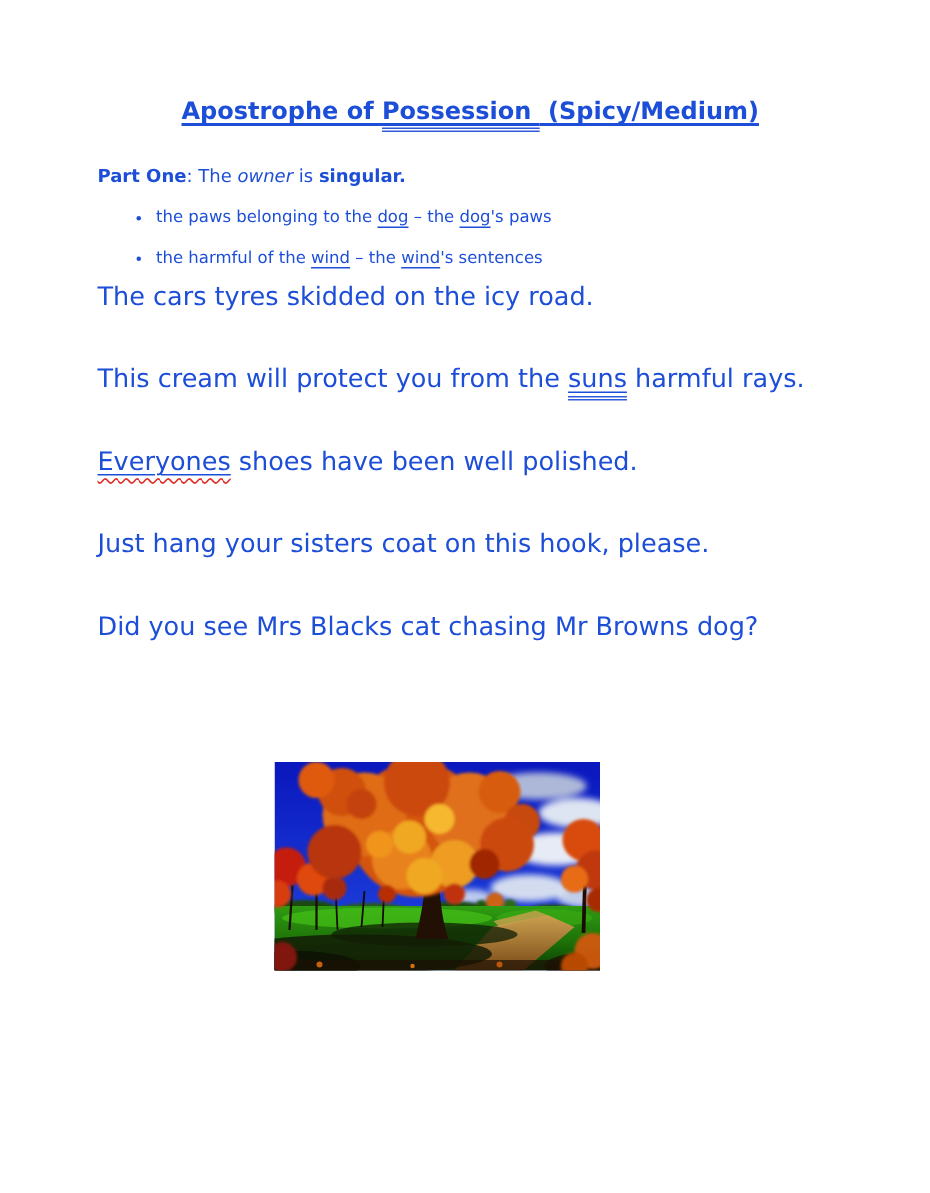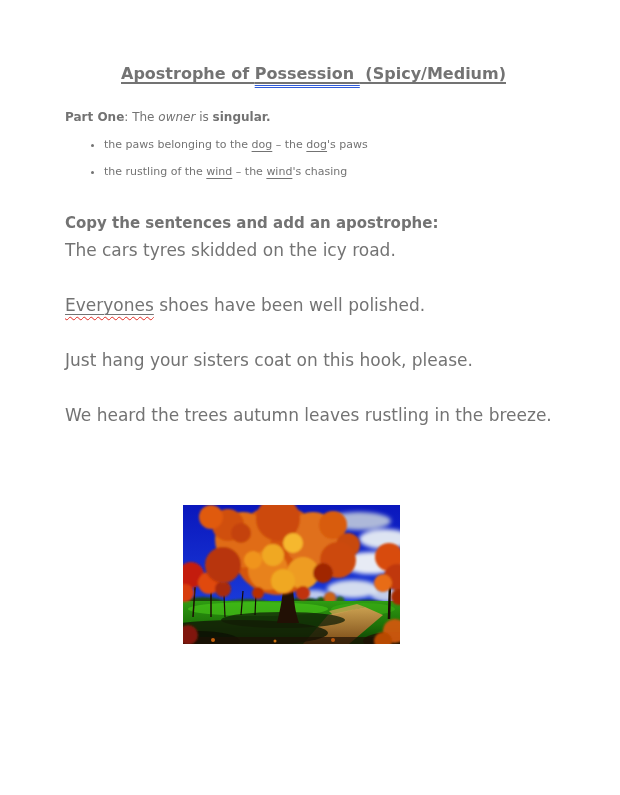--- a/index.html
+++ b/index.html
@@ -3,21 +3,21 @@
 <meta charset="utf-8">
 <style>
   html, body { margin: 0; padding: 0; background: #ffffff; }
   .page {
     position: relative;
     width: 620px;
     height: 795px;
     background: #ffffff;
     overflow: hidden;
     font-family: "DejaVu Sans", "Liberation Sans", sans-serif;
-    color: #737373;
+    color: #1d4ed8;
   }
   .content {
     padding: 62px 58px 0 65px;
   }
   .doc-title {
     margin: 0;
     font-size: 16px;
     font-weight: 700;
     text-align: center;
     line-height: 24px;
@@ -86,34 +86,34 @@
 
 <div class="page">
   <div class="content">
 
     <h1 class="doc-title"><span>Apostrophe of </span><span class="title-grammar">Possession </span><span> (Spicy/Medium)</span></h1>
 
     <p class="part-one"><span class="b">Part One</span><span>: The </span><span class="i">owner</span><span> is </span><span class="b">singular.</span></p>
 
     <ul class="examples">
       <li><span>the paws belonging to the </span><span class="wu">dog</span><span> – the </span><span class="wu">dog</span><span>'s paws</span></li>
-      <li><span>the rustling of the </span><span class="wu">wind</span><span> – the </span><span class="wu">wind</span><span>'s chasing</span></li>
+      <li><span>the harmful of the </span><span class="wu">wind</span><span> – the </span><span class="wu">wind</span><span>'s sentences</span></li>
     </ul>
 
-    <p class="copy-heading">Copy the sentences and add an apostrophe:</p>
 
     <p class="sentence first">The cars tyres skidded on the icy road.</p>
 
+    <p class="sentence"><span>This cream will protect you from the </span><span class="gram"><span class="wu">suns</span></span><span> harmful rays.</span></p>
 
     <p class="sentence"><span class="spell"><span class="wu">Everyones</span></span><span> shoes have been well polished.</span></p>
 
     <p class="sentence">Just hang your sisters coat on this hook, please.</p>
 
-
-    <p class="sentence">We heard the trees autumn leaves rustling in the breeze.</p>
+    <p class="sentence">Did you see Mrs Blacks cat chasing Mr Browns dog?</p>
+
 
     <div class="photo">
       <svg viewBox="0 0 217 139" xmlns="http://www.w3.org/2000/svg">
         <defs>
           <linearGradient id="sky" x1="0" y1="0" x2="0" y2="1">
             <stop offset="0" stop-color="#0a17bd"></stop>
             <stop offset="0.7" stop-color="#1a3ad8"></stop>
             <stop offset="1" stop-color="#2b55e8"></stop>
           </linearGradient>
           <linearGradient id="grass" x1="0" y1="0" x2="0" y2="1">

